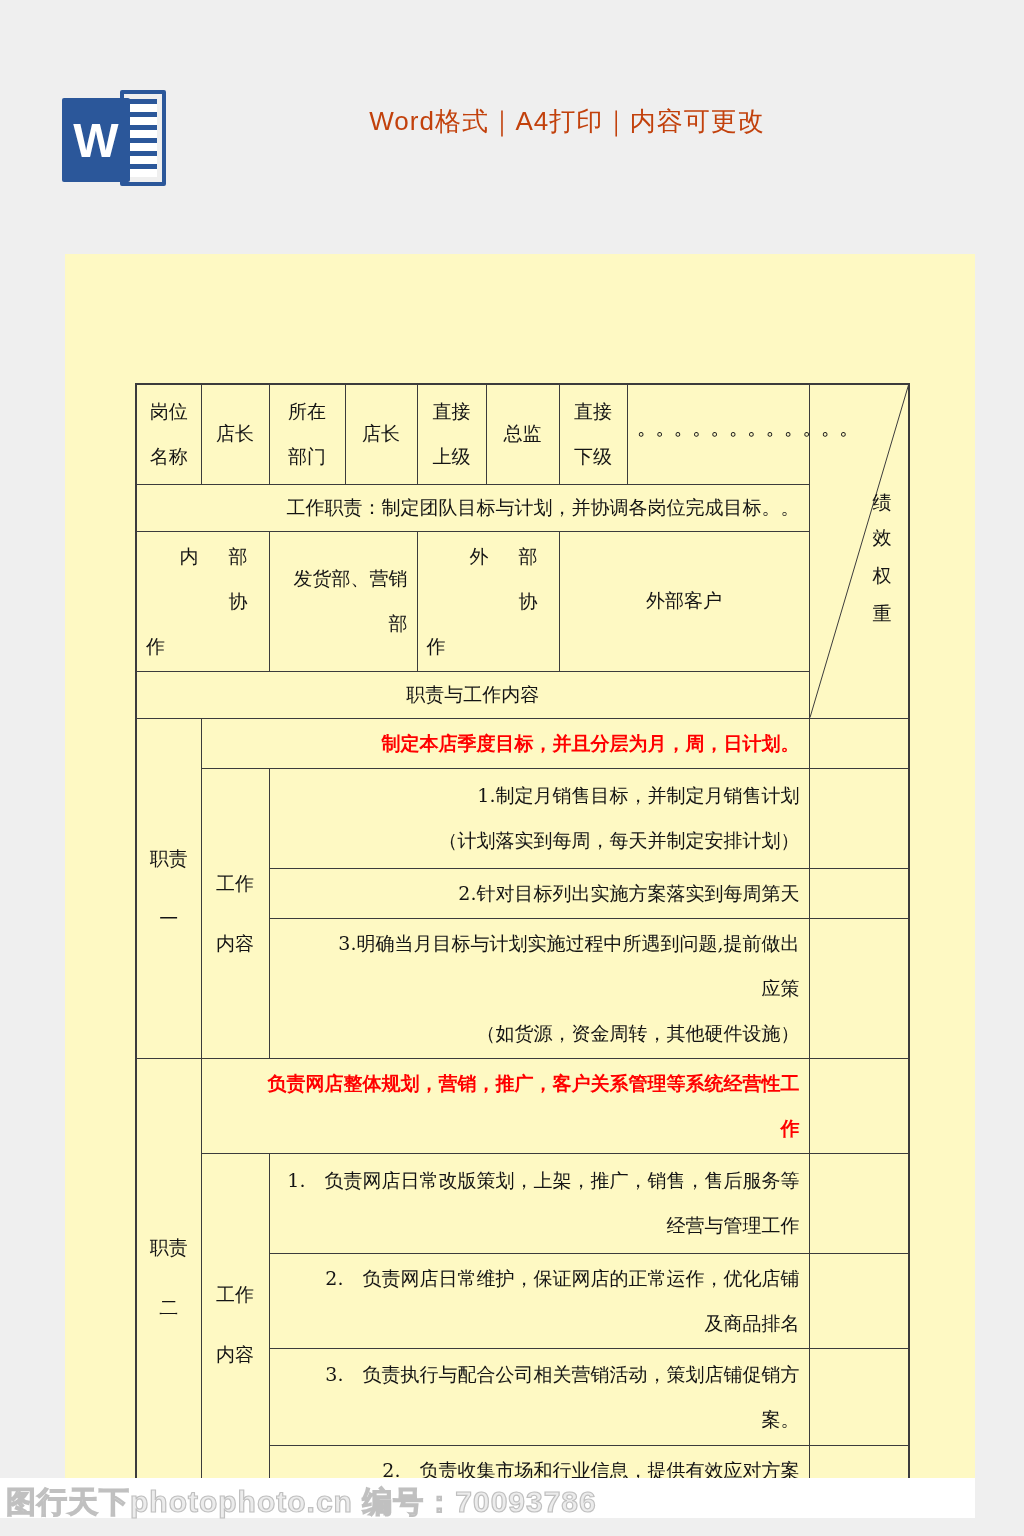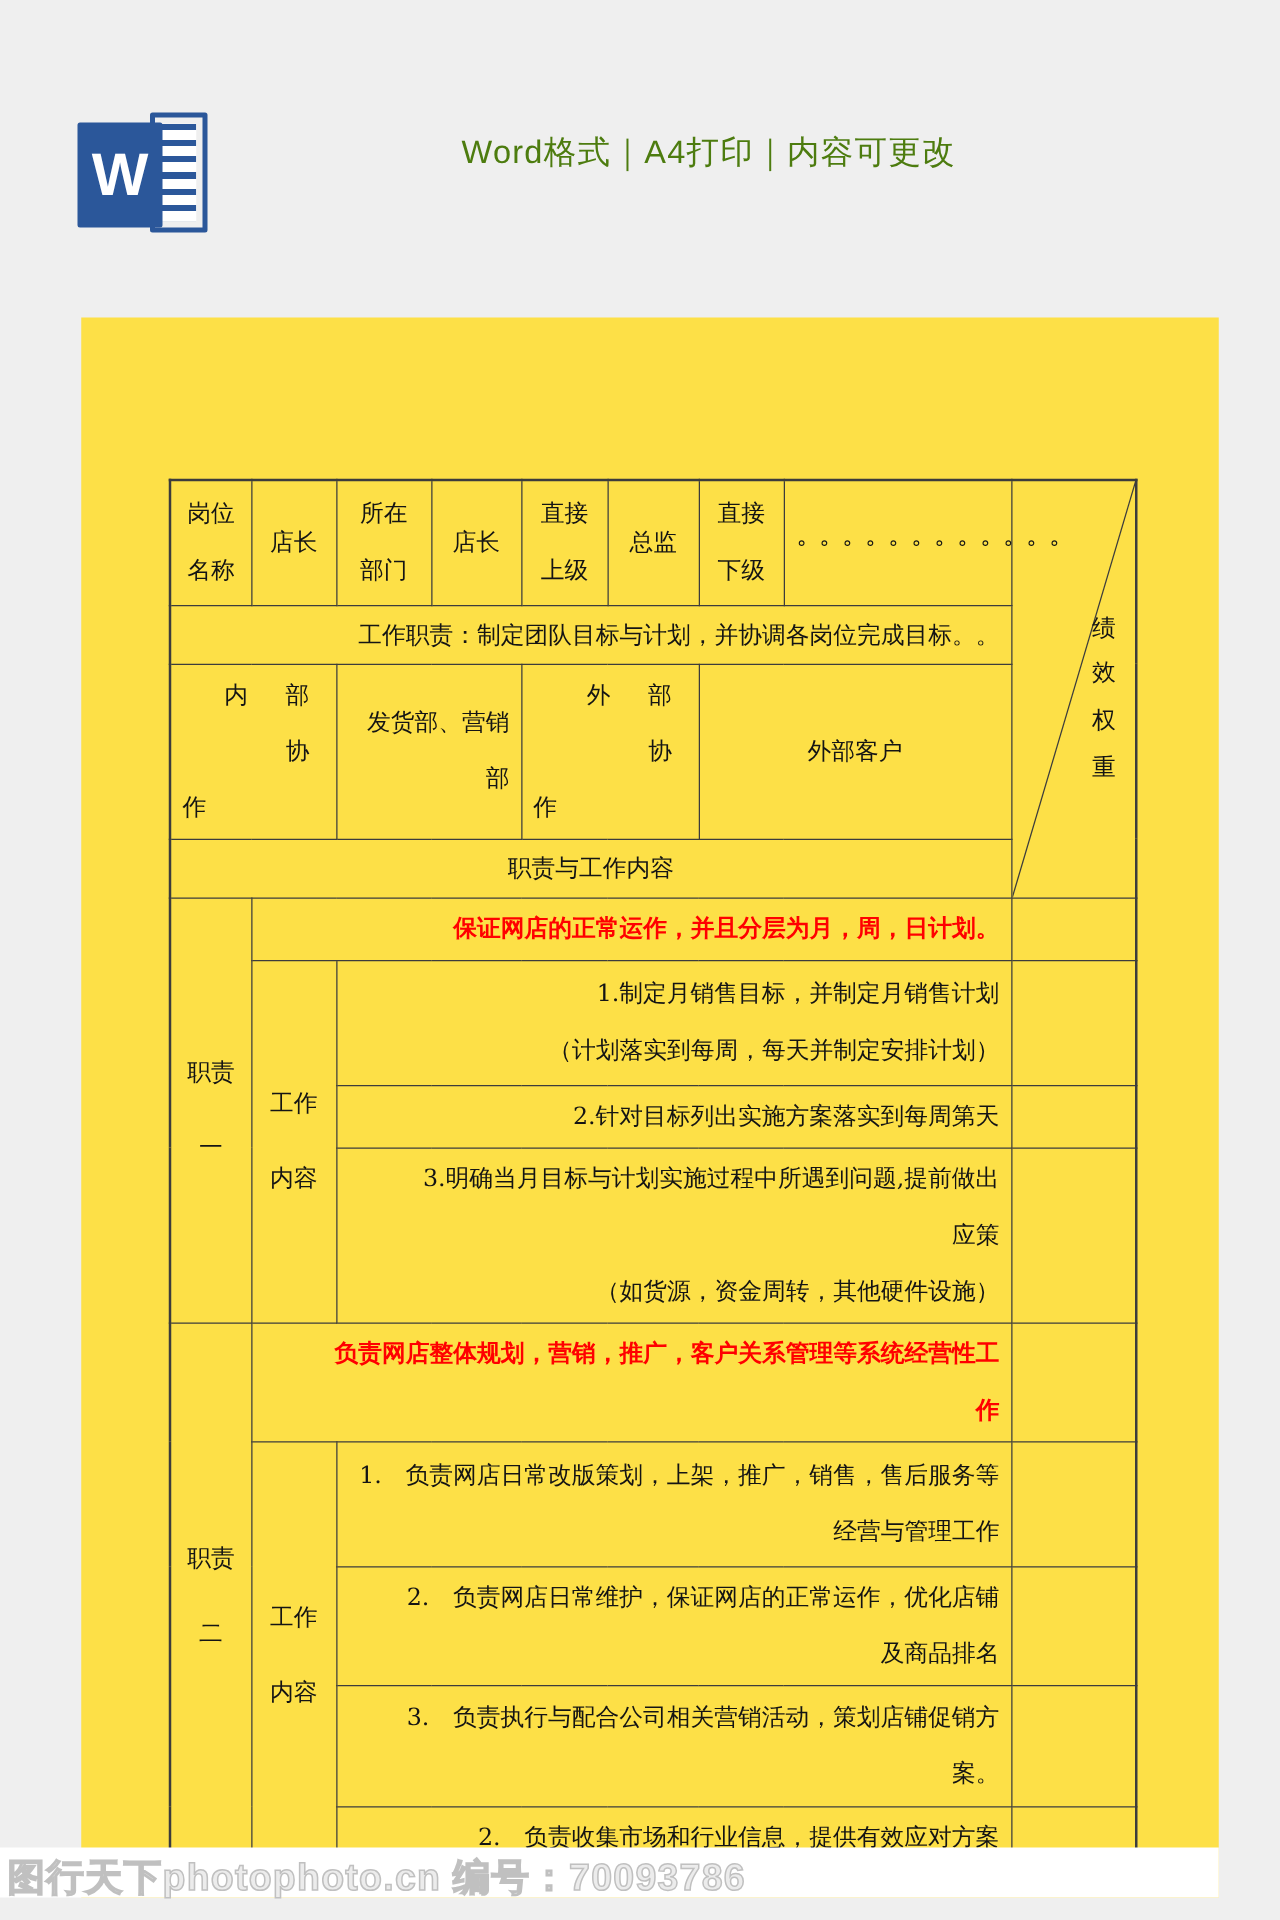--- a/index.html
+++ b/index.html
@@ -13,41 +13,41 @@
   }
   
   .doc-header{position:absolute;left:170px;top:92px;width:794px;text-align:center;}
   .page-title{
     font-family:"Liberation Sans","DejaVu Sans",sans-serif;
     font-weight:bold;font-size:40px;letter-spacing:1px;
     color:#2d63a7;line-height:1.2;
   }
   .page-subtitle{
     font-family:"Liberation Sans","DejaVu Sans",sans-serif;
-    font-size:26px;color:#4d7c0f;margin-top:12px;letter-spacing:1px;
+    font-size:26px;color:#c2410c;margin-top:12px;letter-spacing:1px;
   }
   
   .word-icon{position:absolute;left:62px;top:88px;width:108px;height:108px;}
   .wi-page{
     position:absolute;right:4px;top:2px;width:46px;height:96px;
     background:#fff;border:4px solid #2b579a;border-radius:2px;
     padding:5px 5px;box-sizing:border-box;
     background-image:repeating-linear-gradient(to bottom,#2b579a 0 5px,rgba(0,0,0,0) 5px 13px);
     background-clip:content-box;background-origin:content-box;
   }
   .wi-front{
     position:absolute;left:0;top:10px;width:68px;height:84px;
     background:#2b579a;color:#fff;
     display:flex;align-items:center;justify-content:center;
     font-family:"Liberation Sans","DejaVu Sans",sans-serif;
     font-weight:bold;font-size:48px;
     border-radius:2px;
   }
   
-  .page{position:absolute;left:65px;top:254px;width:910px;height:1264px;background:#fde047;}
+  .page{position:absolute;left:65px;top:254px;width:910px;height:1264px;background:#fef9c3;}
   
   table.kpi{
     position:absolute;left:70px;top:129px;
     width:773px;table-layout:fixed;
     border-collapse:collapse;
     font-size:19px;color:#141414;
   }
   table.kpi td{
     border:1px solid #3c3c3c;
     vertical-align:middle;
@@ -149,21 +149,21 @@
       <td colspan="2" class="c">外部客户</td>
     </tr>
 
     <tr style="height:47px">
       <td class="c" colspan="8">职责与工作内容</td>
     </tr>
 
     <tr style="height:50px">
       <td class="label-tall pre" rowspan="4">职责
 一</td>
-      <td class="red l pre" colspan="7">保证网店的正常运作，并且分层为月，周，日计划。</td>
+      <td class="red l pre" colspan="7">制定本店季度目标，并且分层为月，周，日计划。</td>
       <td class="score"></td>
     </tr>
 
     <tr style="height:100px">
       <td class="label-tall pre" rowspan="3">工作
 内容</td>
       <td class="l pre lh45" colspan="6">1.制定月销售目标，并制定月销售计划
 （计划落实到每周，每天并制定安排计划）</td>
       <td class="score"></td>
     </tr>

